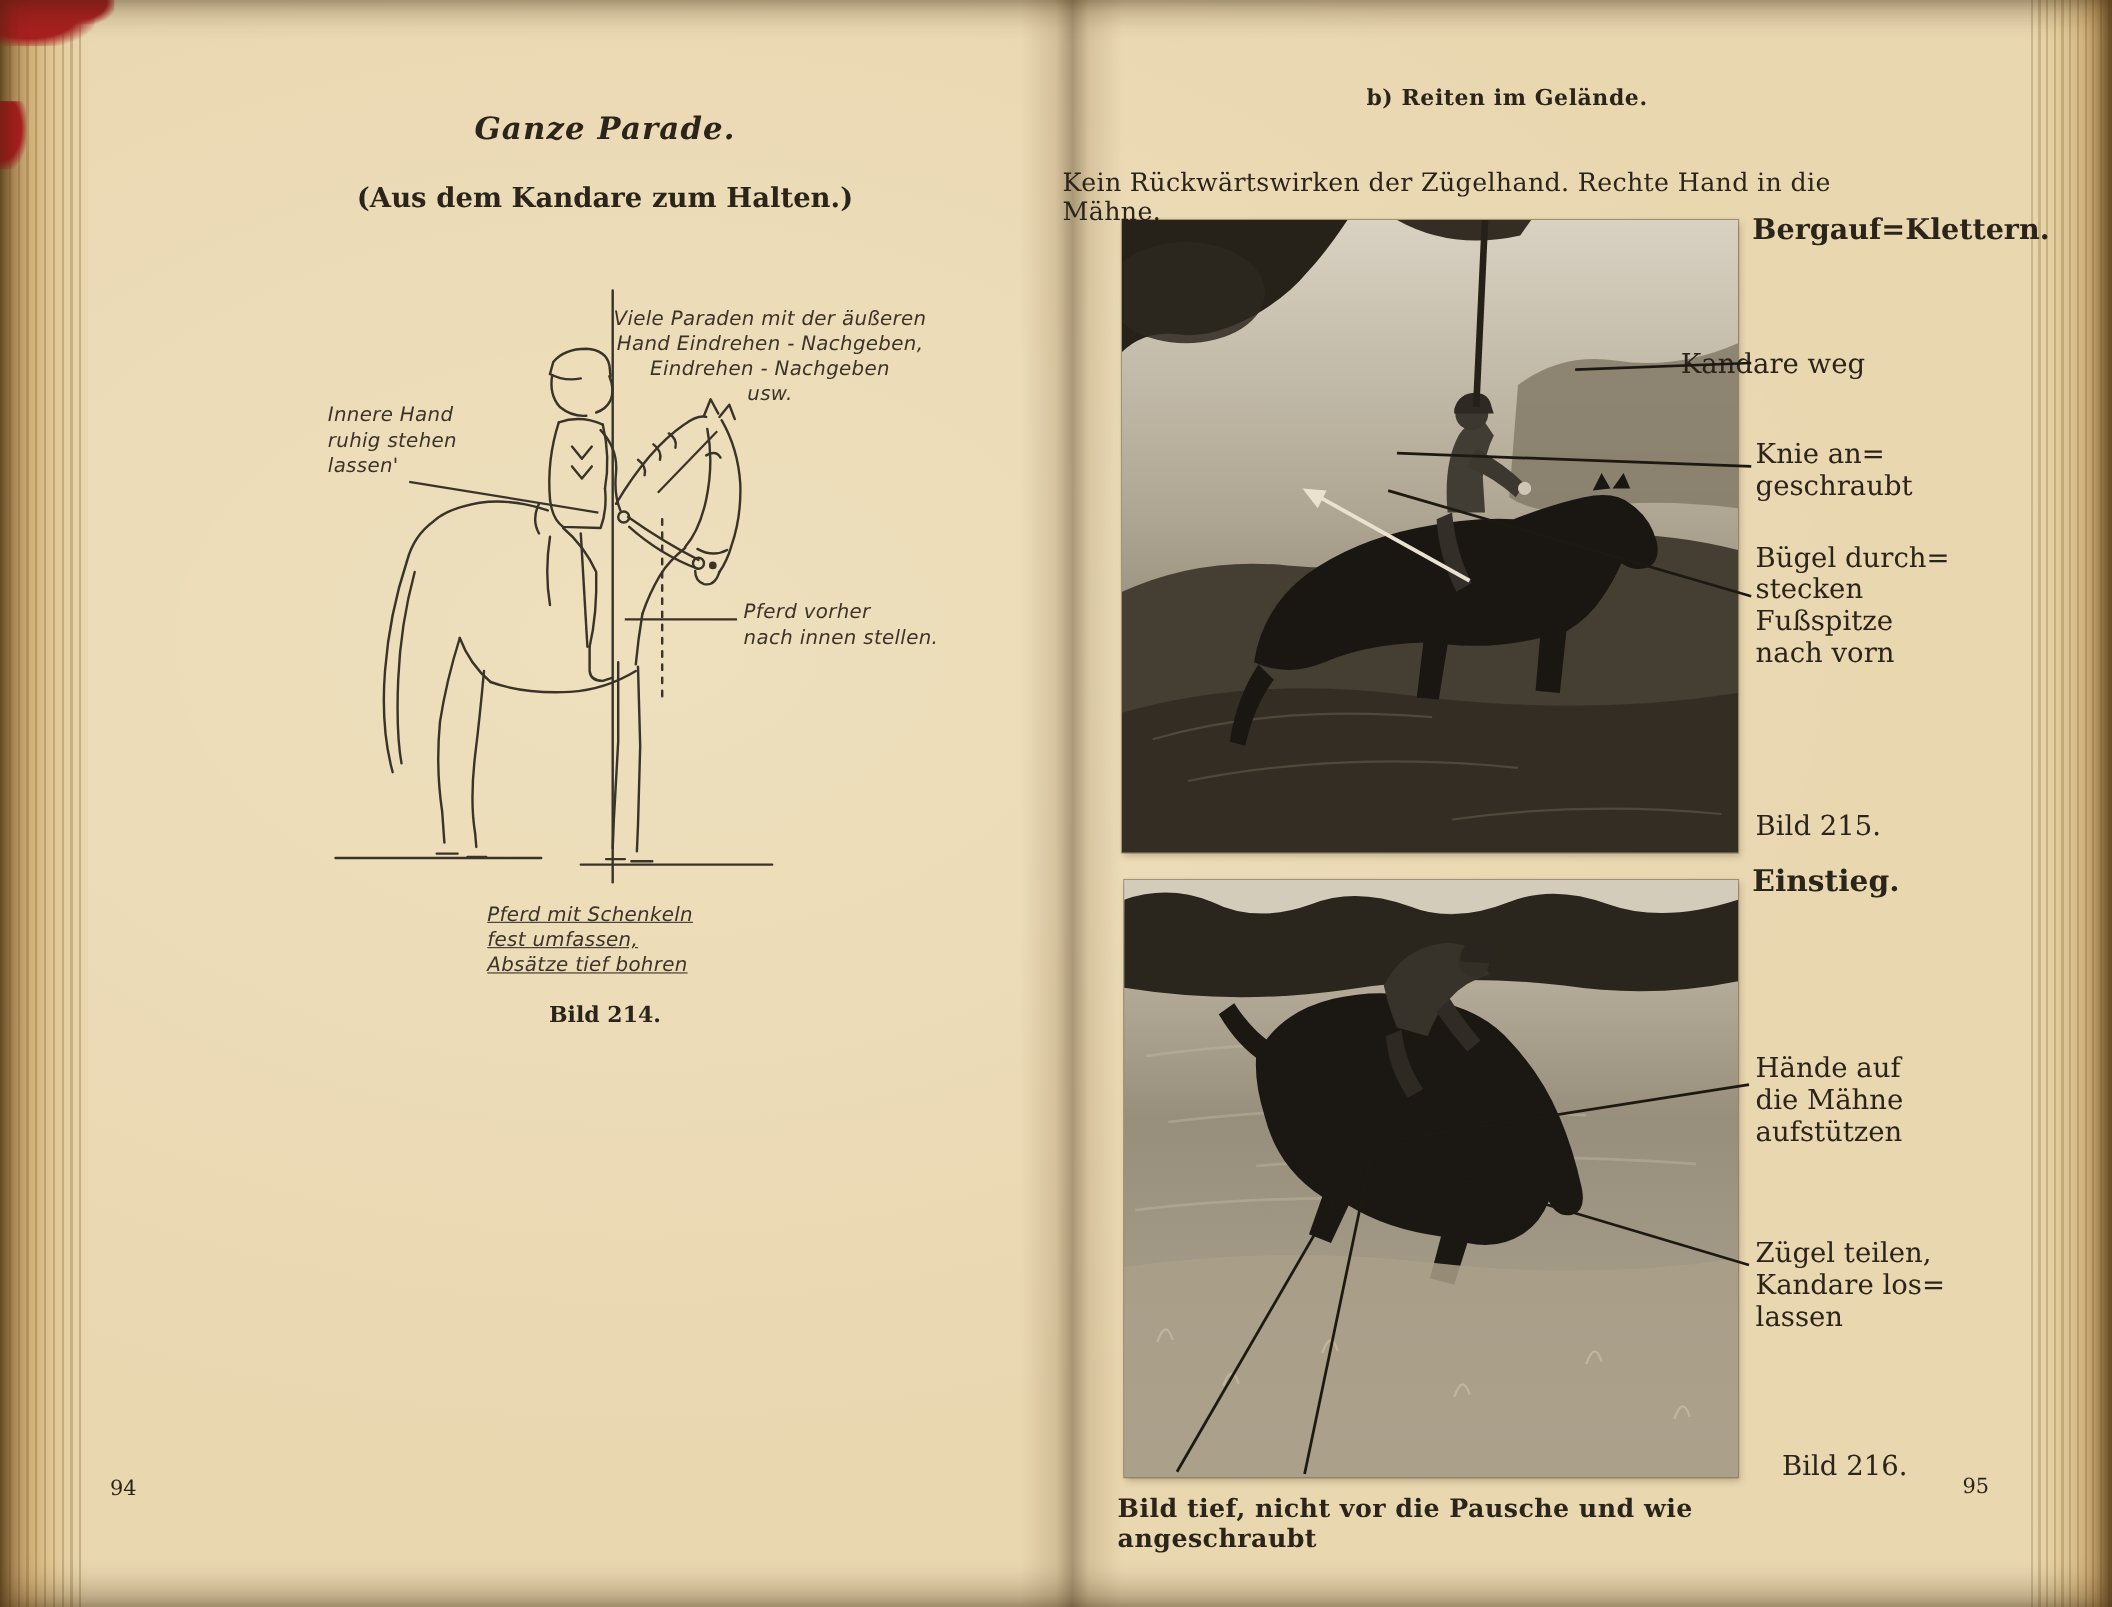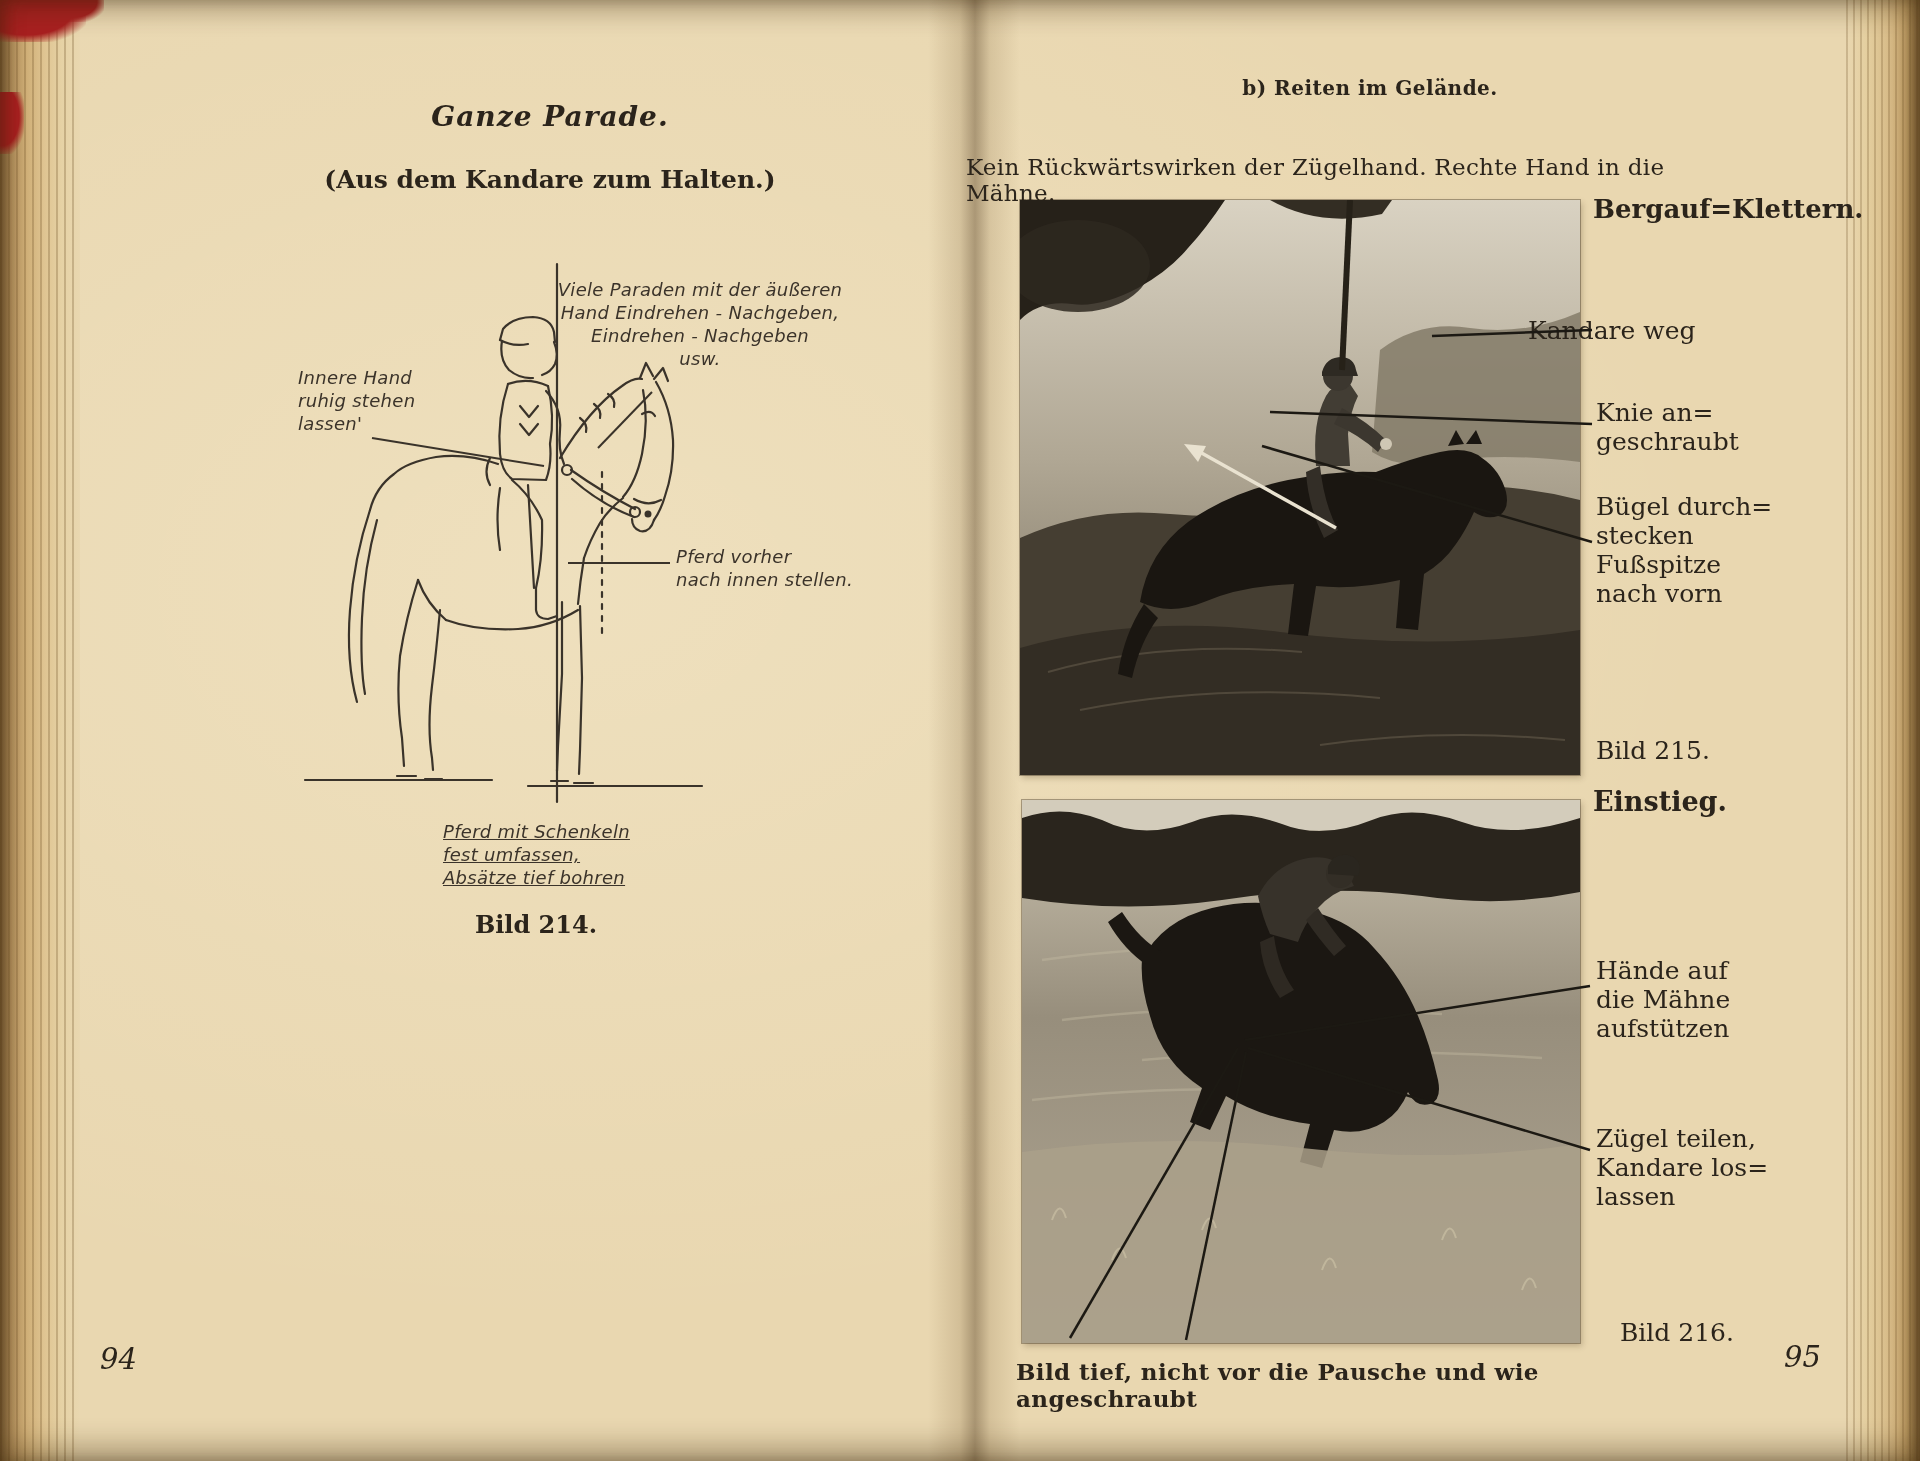--- a/index.html
+++ b/index.html
@@ -34,22 +34,22 @@
   .center{text-align:center;}
   .hand{font-family:"DejaVu Sans", sans-serif; font-style:italic; color:var(--hand-ink);
         font-size:18px; line-height:1.28; letter-spacing:.3px;}
   .pre{white-space:pre-line;}
   .lp-title{left:300px;top:100px;width:500px;font-size:28px;letter-spacing:1px;font-style:italic;}
   .lp-sub{left:290px;top:165px;width:520px;font-size:25px;}
   .ann-viele{left:515px;top:278px;width:370px;text-align:center;}
   .ann-innere{left:298px;top:366px;width:160px;}
   .ann-pferd{left:676px;top:545px;width:200px;}
   .ann-schenkel{left:443px;top:820px;width:240px;text-decoration:underline;}
-  .lp-caption{left:416px;top:910px;width:240px;font-size:24px;}
-  .page-num{font-size:29px;font-style:italic;}
+  .lp-caption{left:430px;top:910px;width:240px;font-size:20px;}
+  .page-num{font-size:19px;}
   .rp-heading{left:1090px;top:76px;width:560px;font-size:20px;letter-spacing:.5px;}
   .rp-sub{left:1090px;top:118px;width:560px;font-size:26px;}
   .rp-intro{left:966px;top:154px;width:740px;font-size:23px;letter-spacing:.3px;}
   .rp-bergauf{left:1593px;top:194px;width:330px;font-size:26px;}
   .note{font-size:25px;line-height:29px;}
   .n-kandare{left:1528px;top:316px;width:300px;}
   .n-knie{left:1596px;top:398px;width:300px;}
   .n-buegel{left:1596px;top:492px;width:300px;}
   .cap-215{left:1596px;top:736px;font-size:25px;}
   .rp-einstieg{left:1593px;top:786px;width:300px;font-size:27px;}

